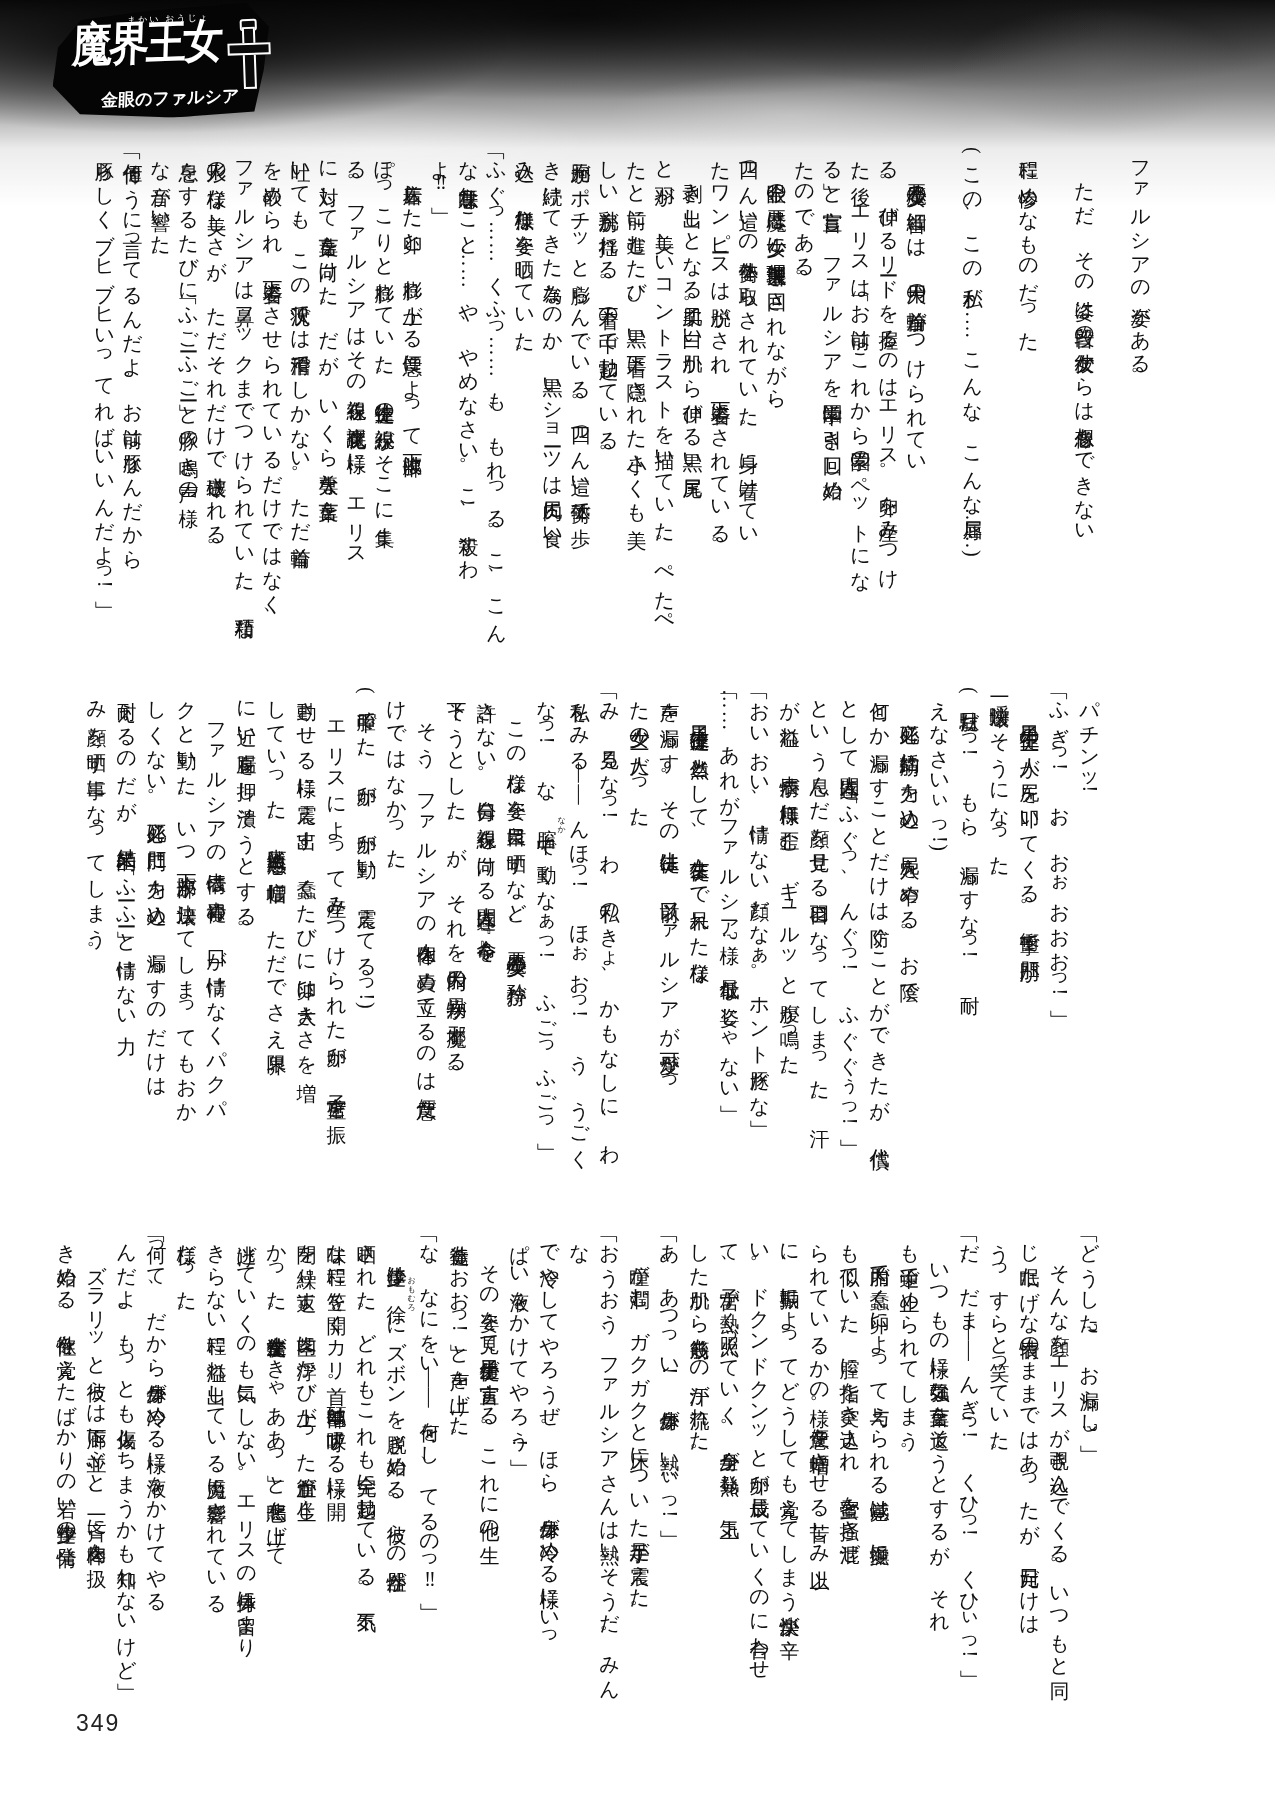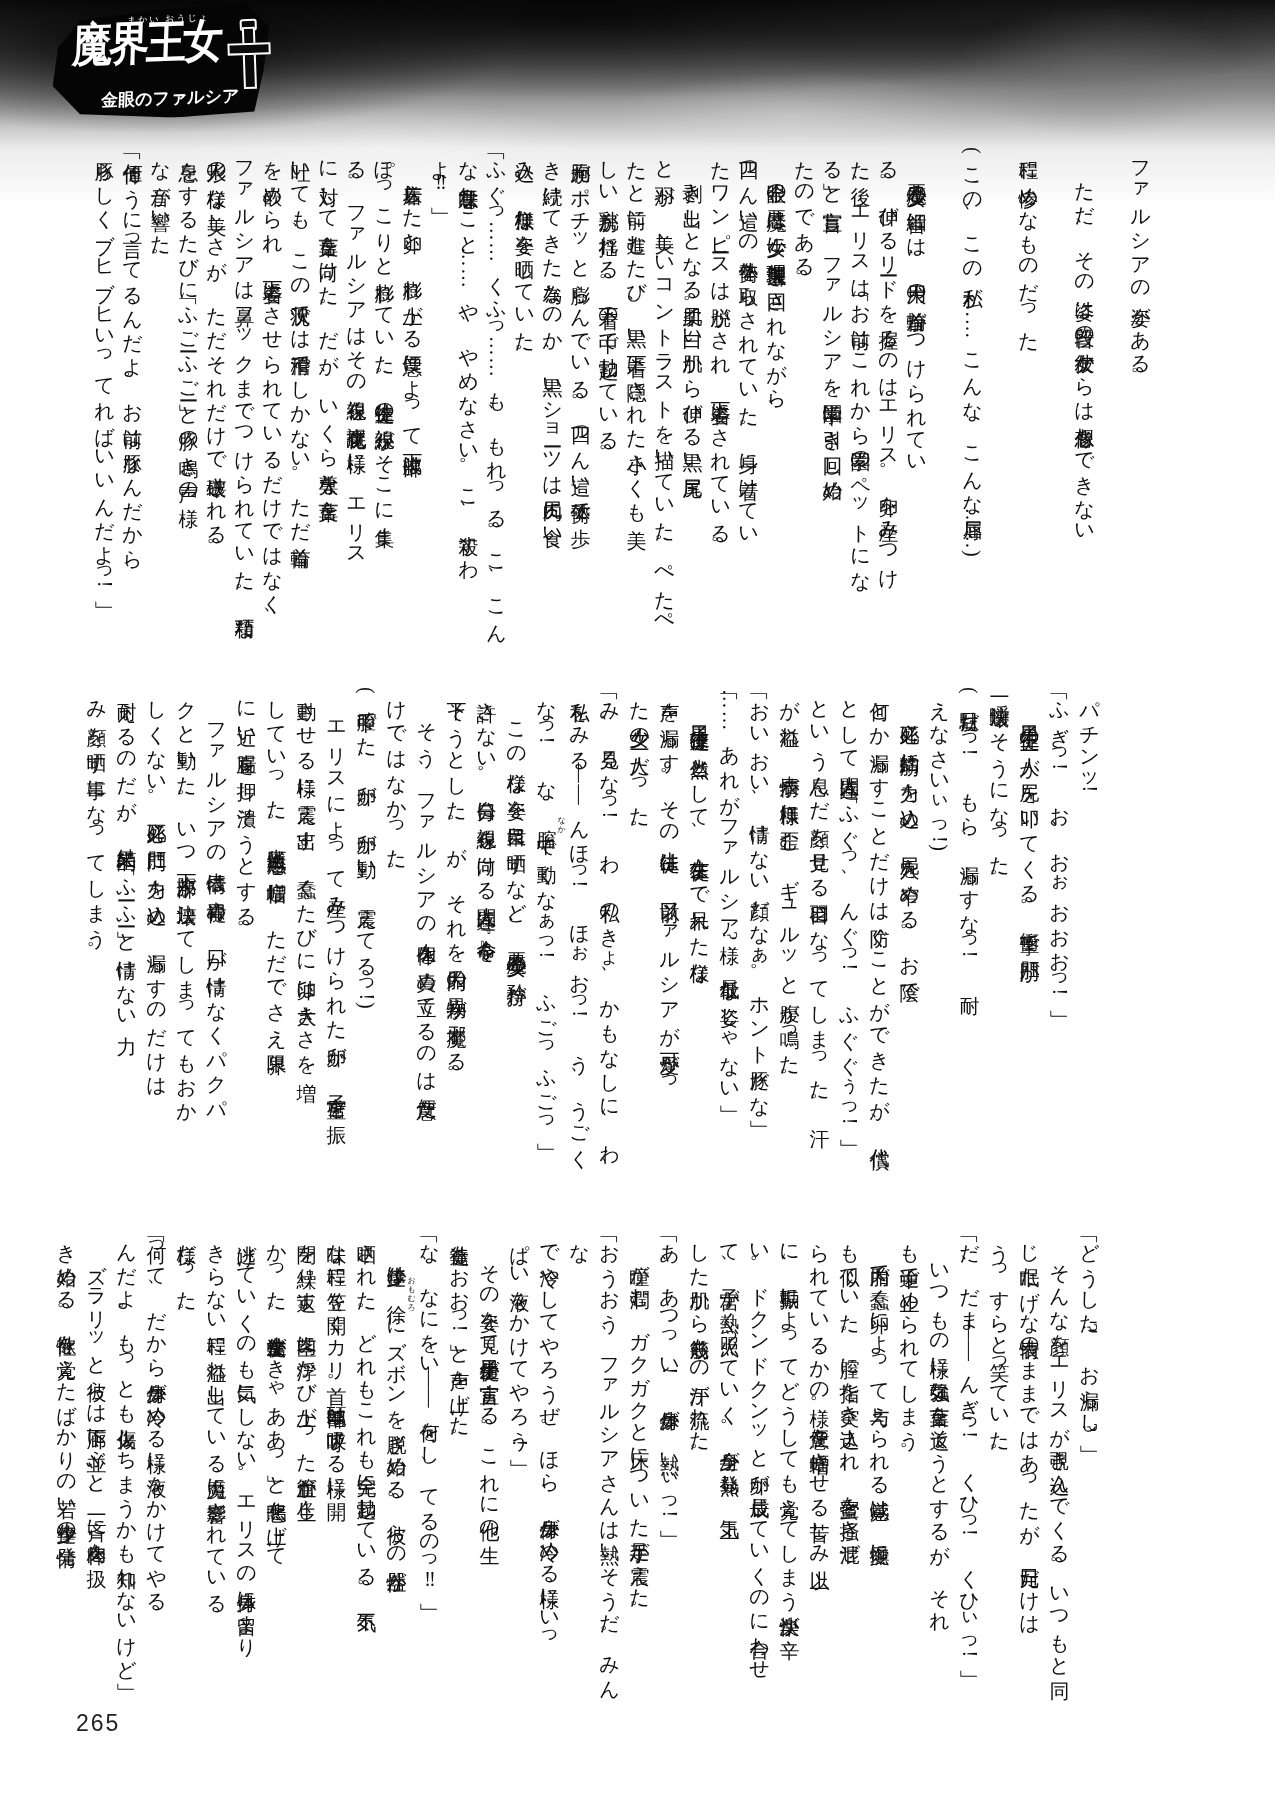--- a/index.html
+++ b/index.html
@@ -212,15 +212,15 @@
       <p>かった。女生徒達が「きゃああっ」と悲鳴を上げて</p>
       <p>逃げていくのも気にしない。エリスの身体に留まり</p>
       <p>きらない程に溢れ出している魔力に影響されている</p>
       <p>様だった。</p>
       <p>「何って、だから身体が冷める様に液をかけてやる</p>
       <p>んだよ。もっとも火傷しちまうかも知れないけど」</p>
       <p>　ズラリッと彼らは廊下に並ぶと、一斉に肉棒を扱</p>
       <p>き始める。性欲を覚えたばかりの若い少年達の発情</p>
     </div>
 
-  <div class="page-number">265</div>
+  <div class="page-number">349</div>
 
 </div>
 
 </body></html>

